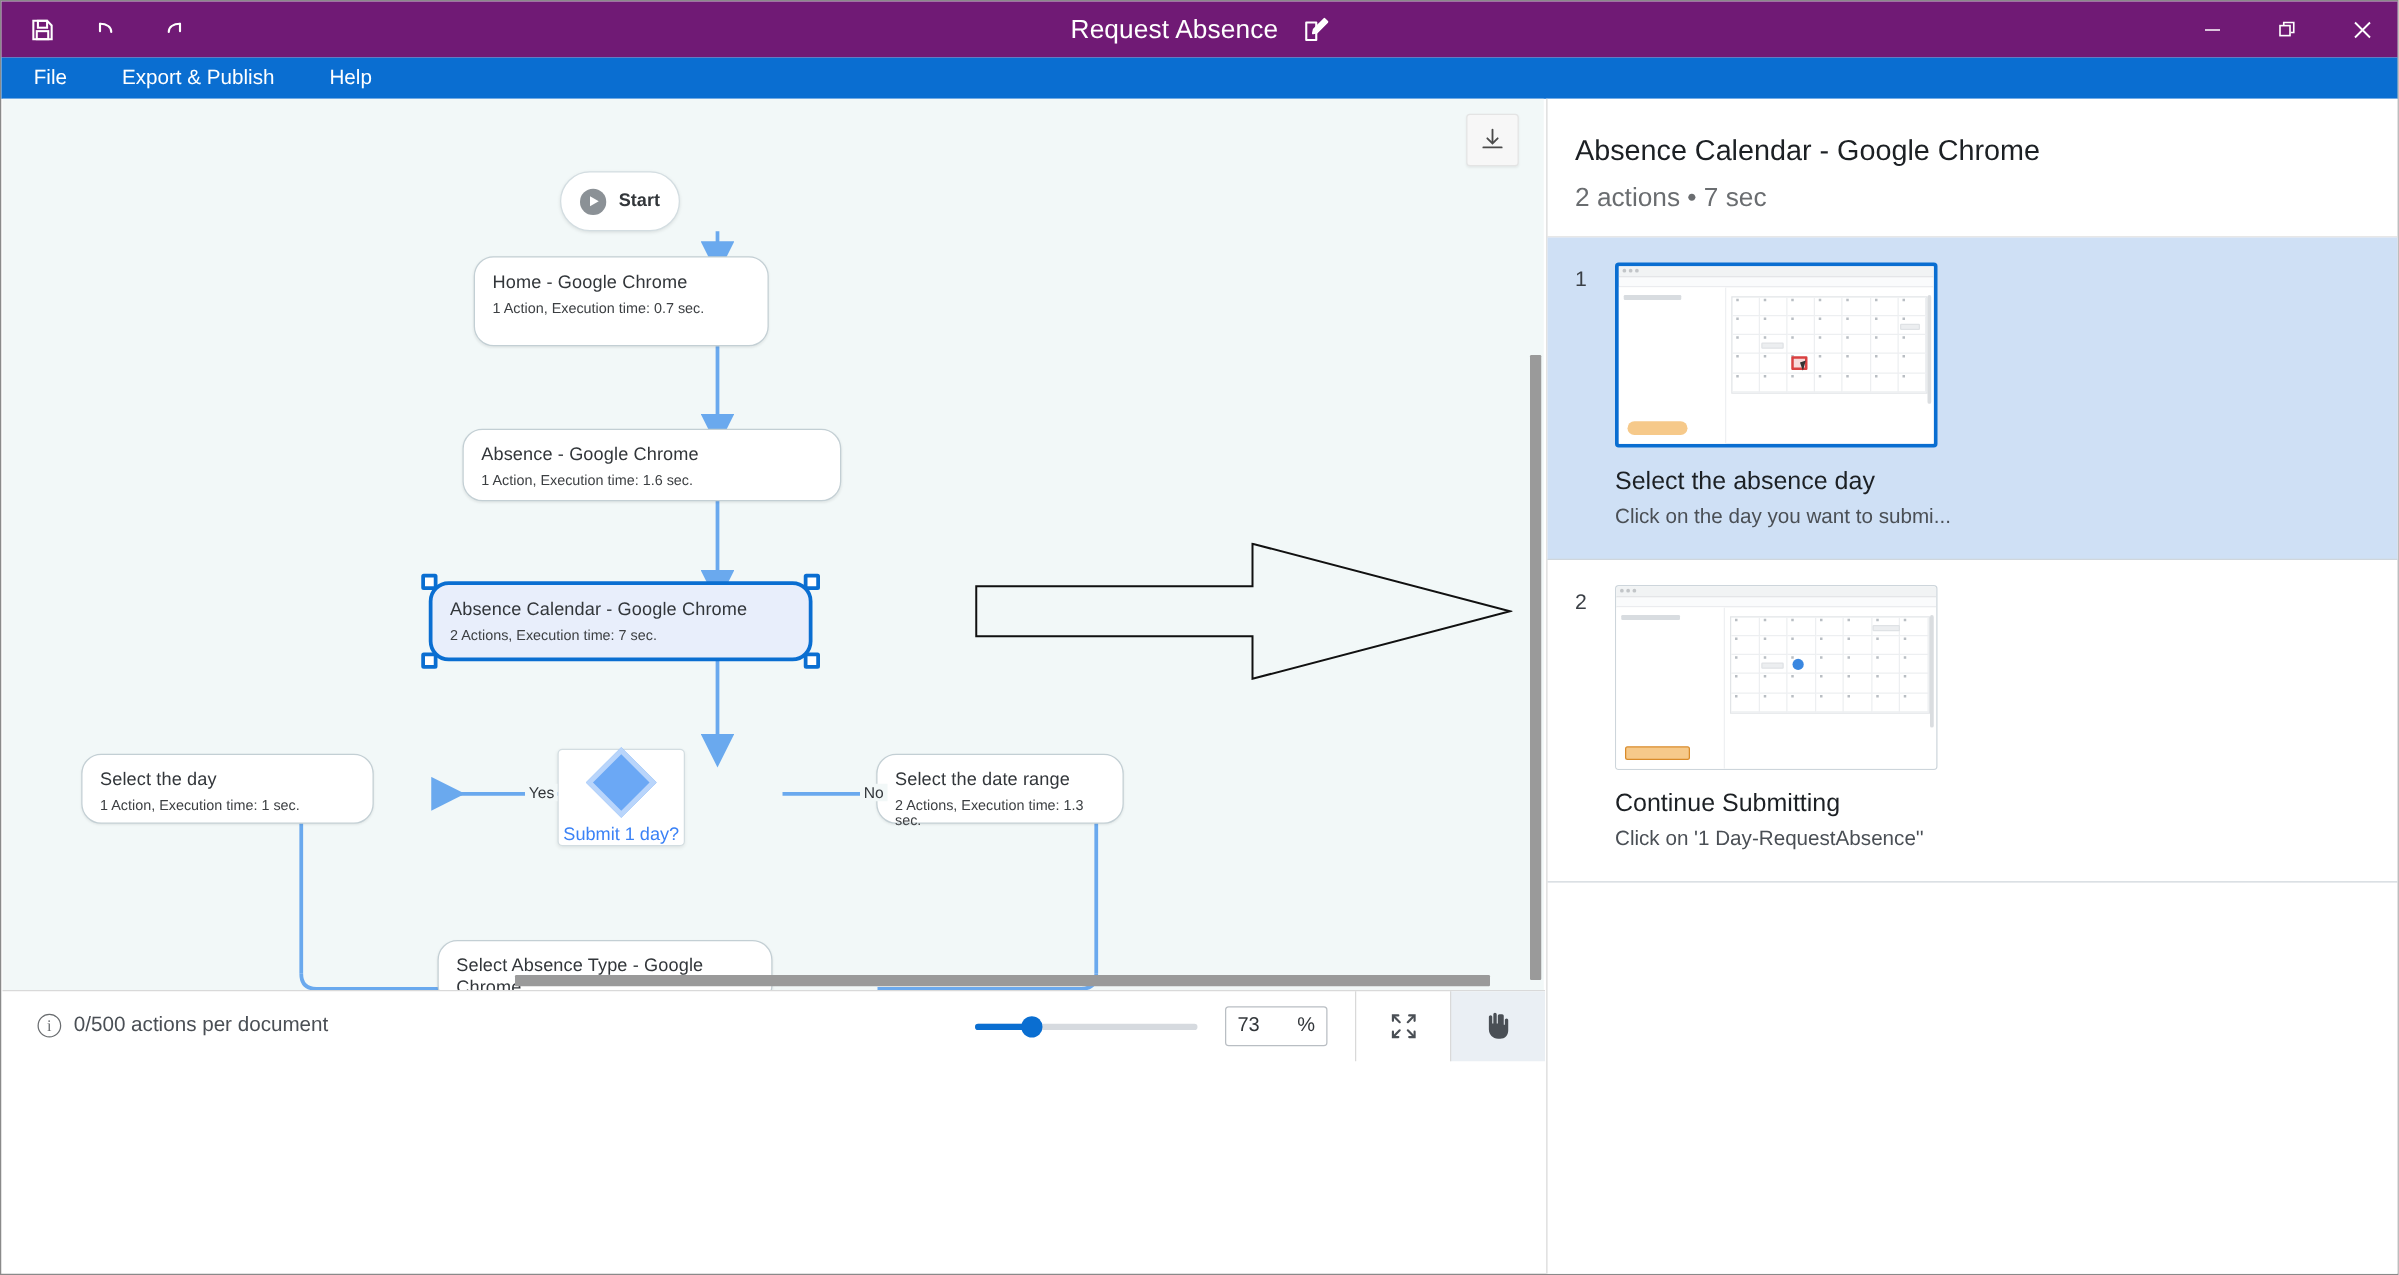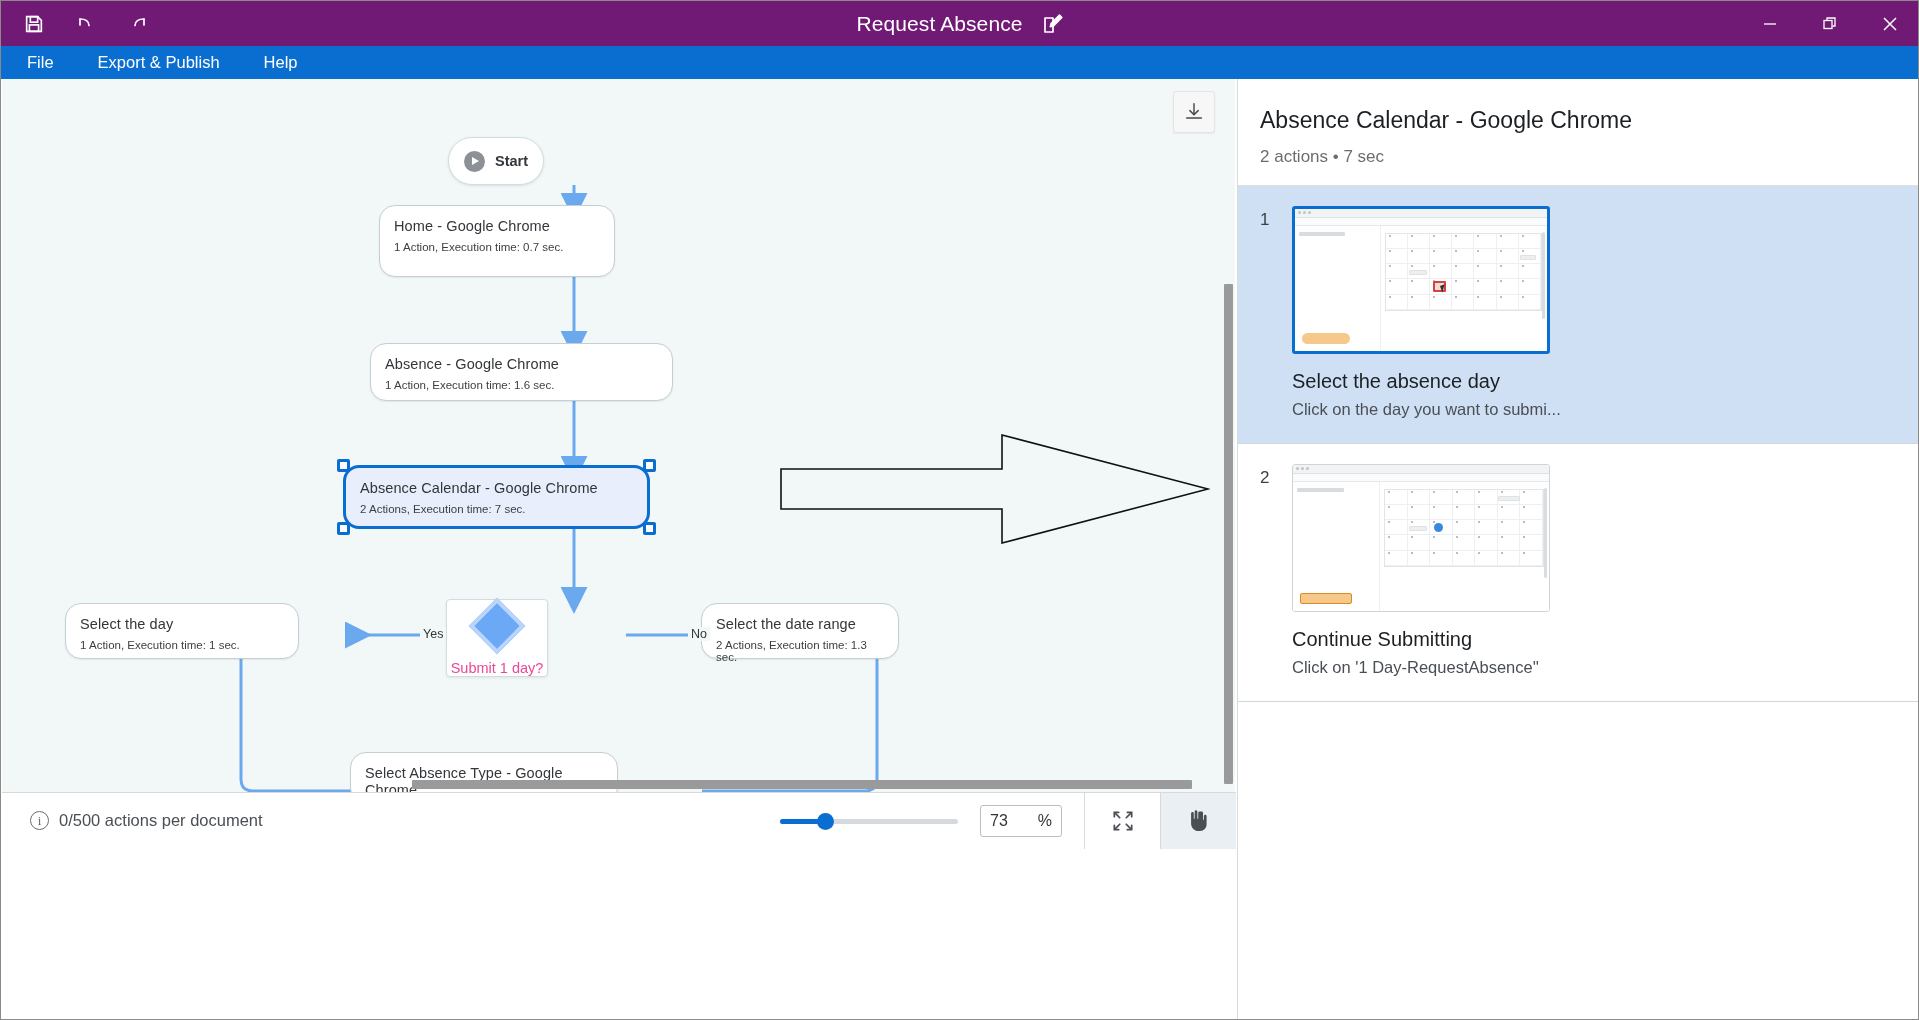--- a/index.html
+++ b/index.html
@@ -133,21 +133,21 @@
     align-items: center; justify-content: center;
   }
   .diamond {
     width: 40px; height: 40px;
     background: #6ba8f5;
     border: 4px solid #b9d5fb;
     transform: rotate(45deg);
     margin-top: 6px;
   }
   .decision-label {
-    font-size: 14.5px; color: #ec4899; margin-top: 14px;
+    font-size: 14.5px; color: #3b82f6; margin-top: 14px;
   }
   .edge-label {
     position: absolute;
     font-size: 12.5px; color: #32363a;
     background: #f2f8f8; padding: 0 3px;
   }
   .big-arrow { position: absolute; }
 
   
   .v-scroll {
@@ -176,21 +176,21 @@
     position: absolute; top: 78px; left: 1236px;
     width: 682px; height: 941px;
     background: #ffffff;
     border-left: 1px solid #d9d9d9;
   }
   .rp-header { padding: 26px 22px 18px 22px; }
   .rp-title {
     font-size: 23px; color: #1c2024; line-height: 1.38;
     word-break: break-all;
   }
-  .rp-meta { font-size: 17px; color: #6a6d70; margin-top: 10px; }
+  .rp-meta { font-size: 21px; color: #6a6d70; margin-top: 10px; }
   .rp-divider { height: 1px; background: #e0e0e0; }
 
   .step-card {
     display: flex; gap: 18px;
     padding: 20px 22px 24px 22px;
     border-bottom: 1px solid #cfd6dc;
     cursor: pointer;
     position: relative;
   }
   .step-card.active { background: #cfe0f5; }

